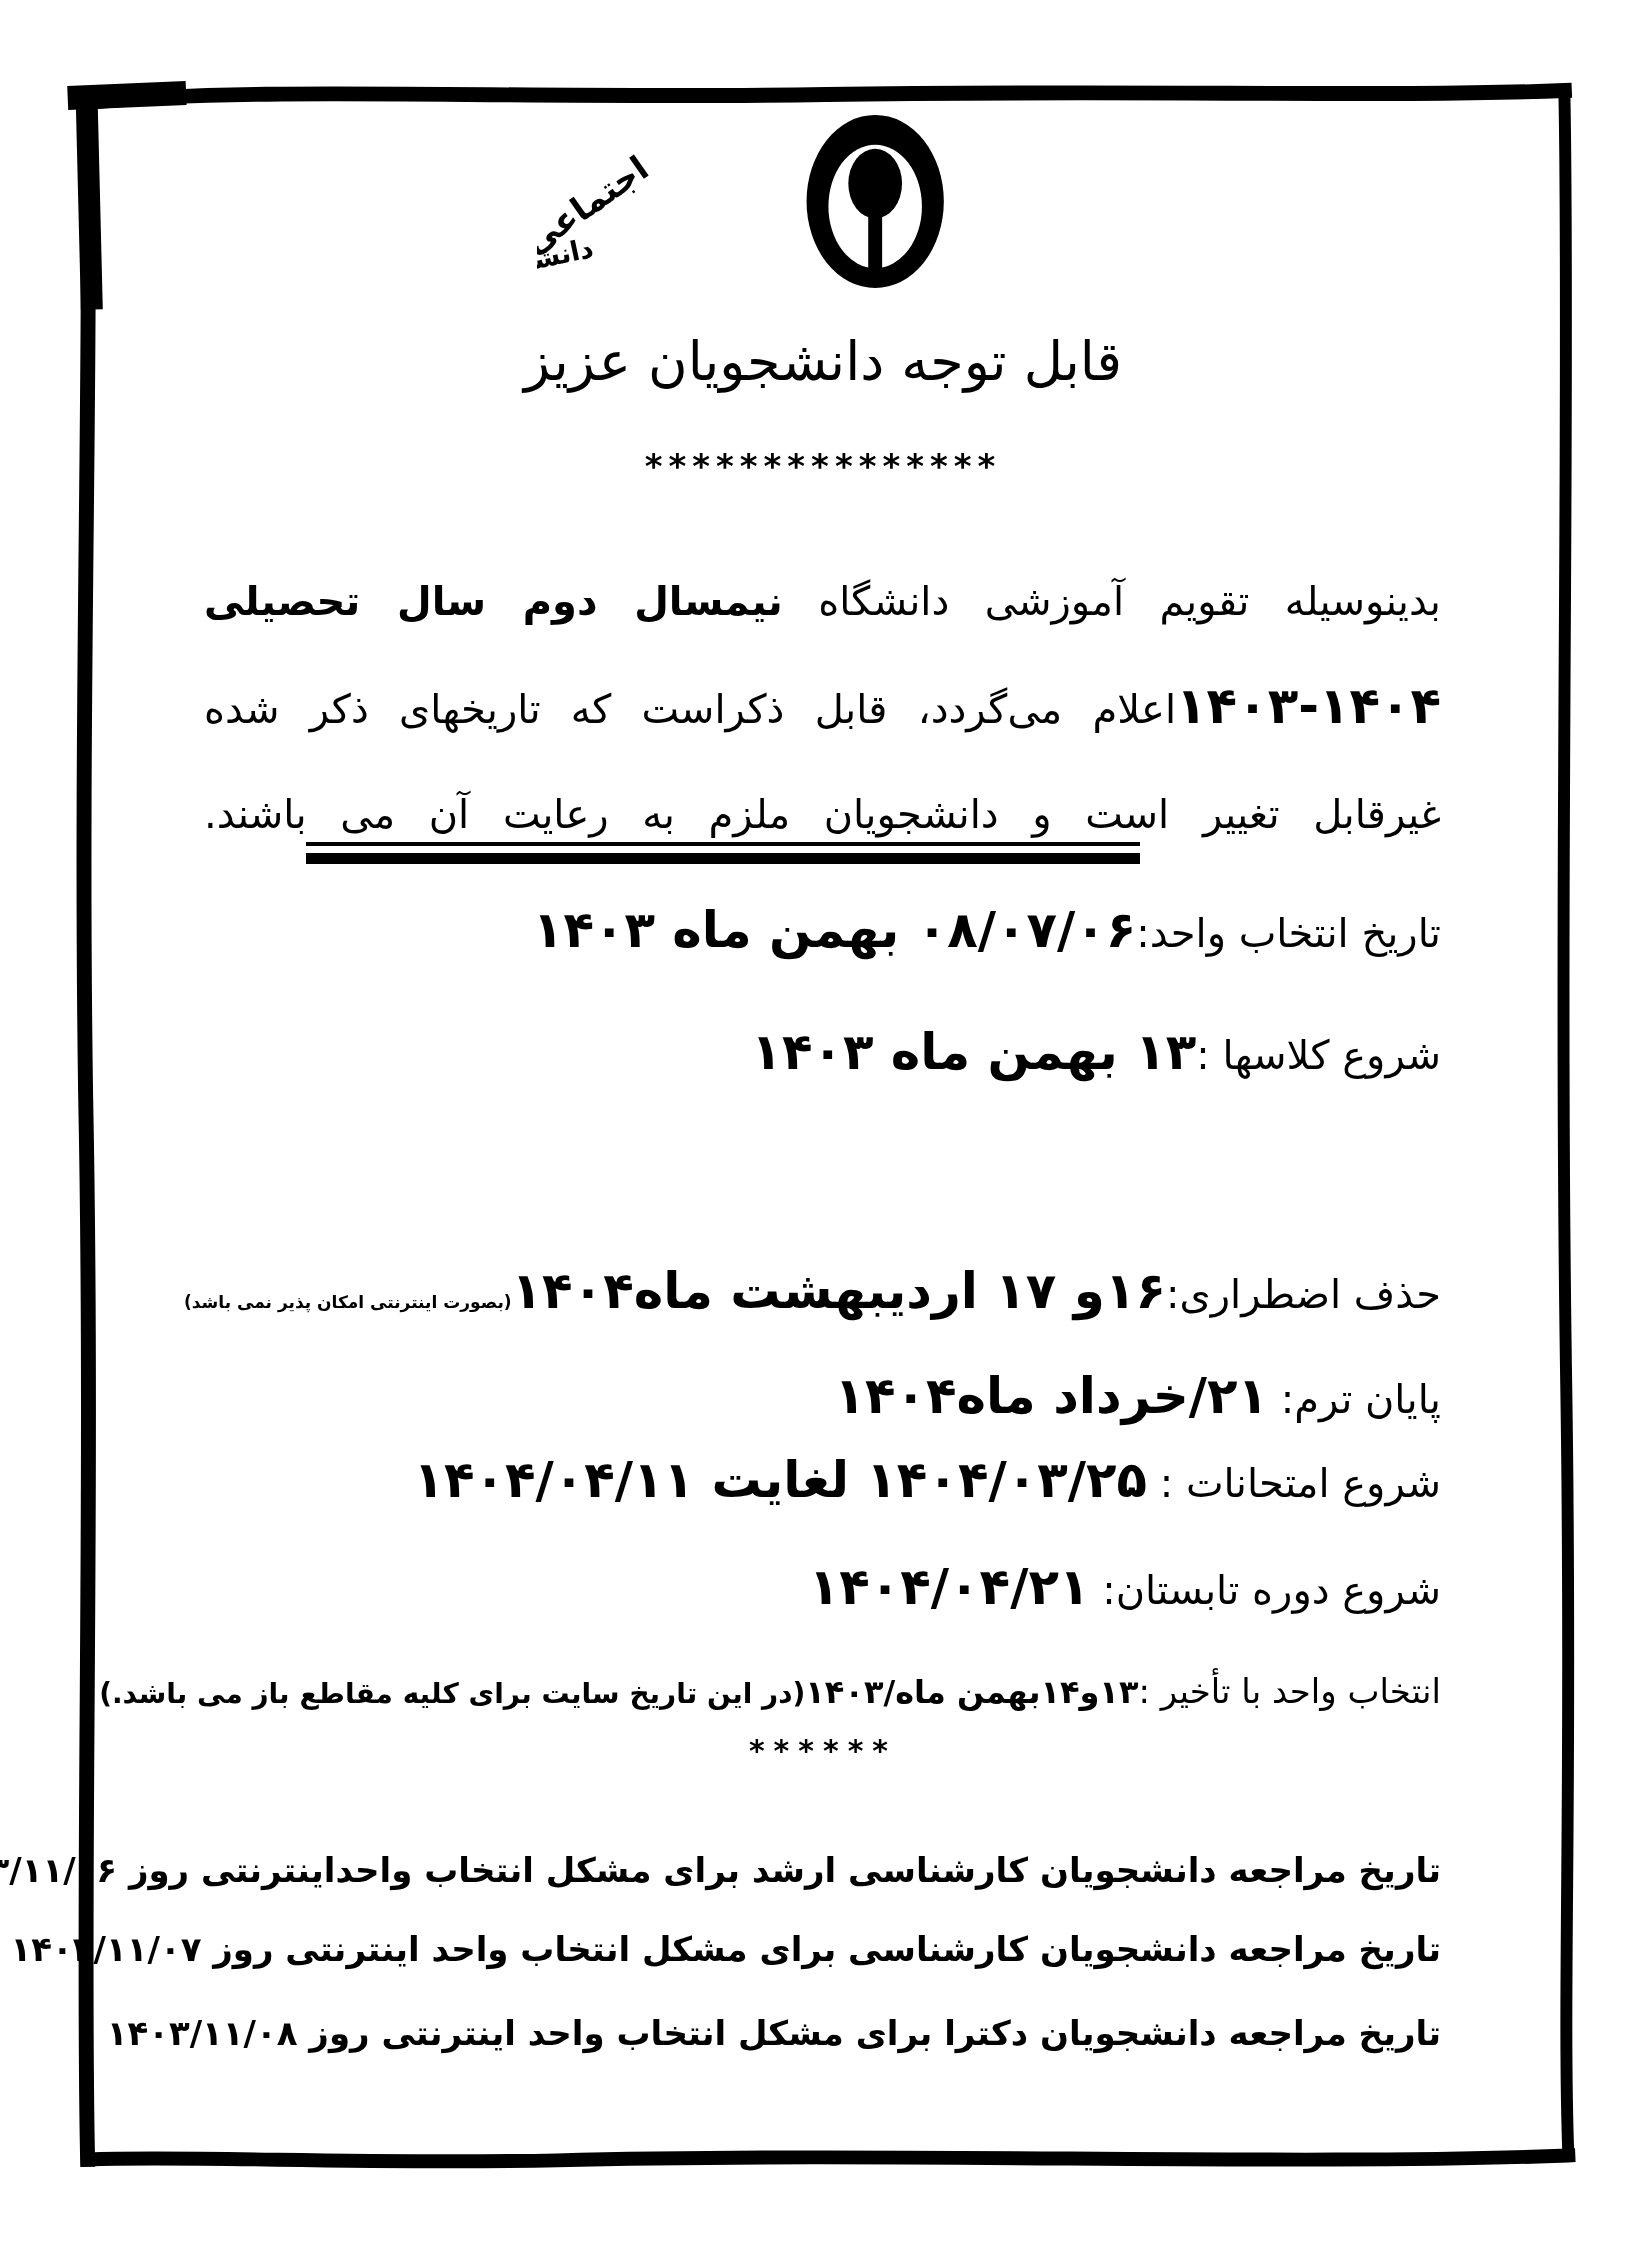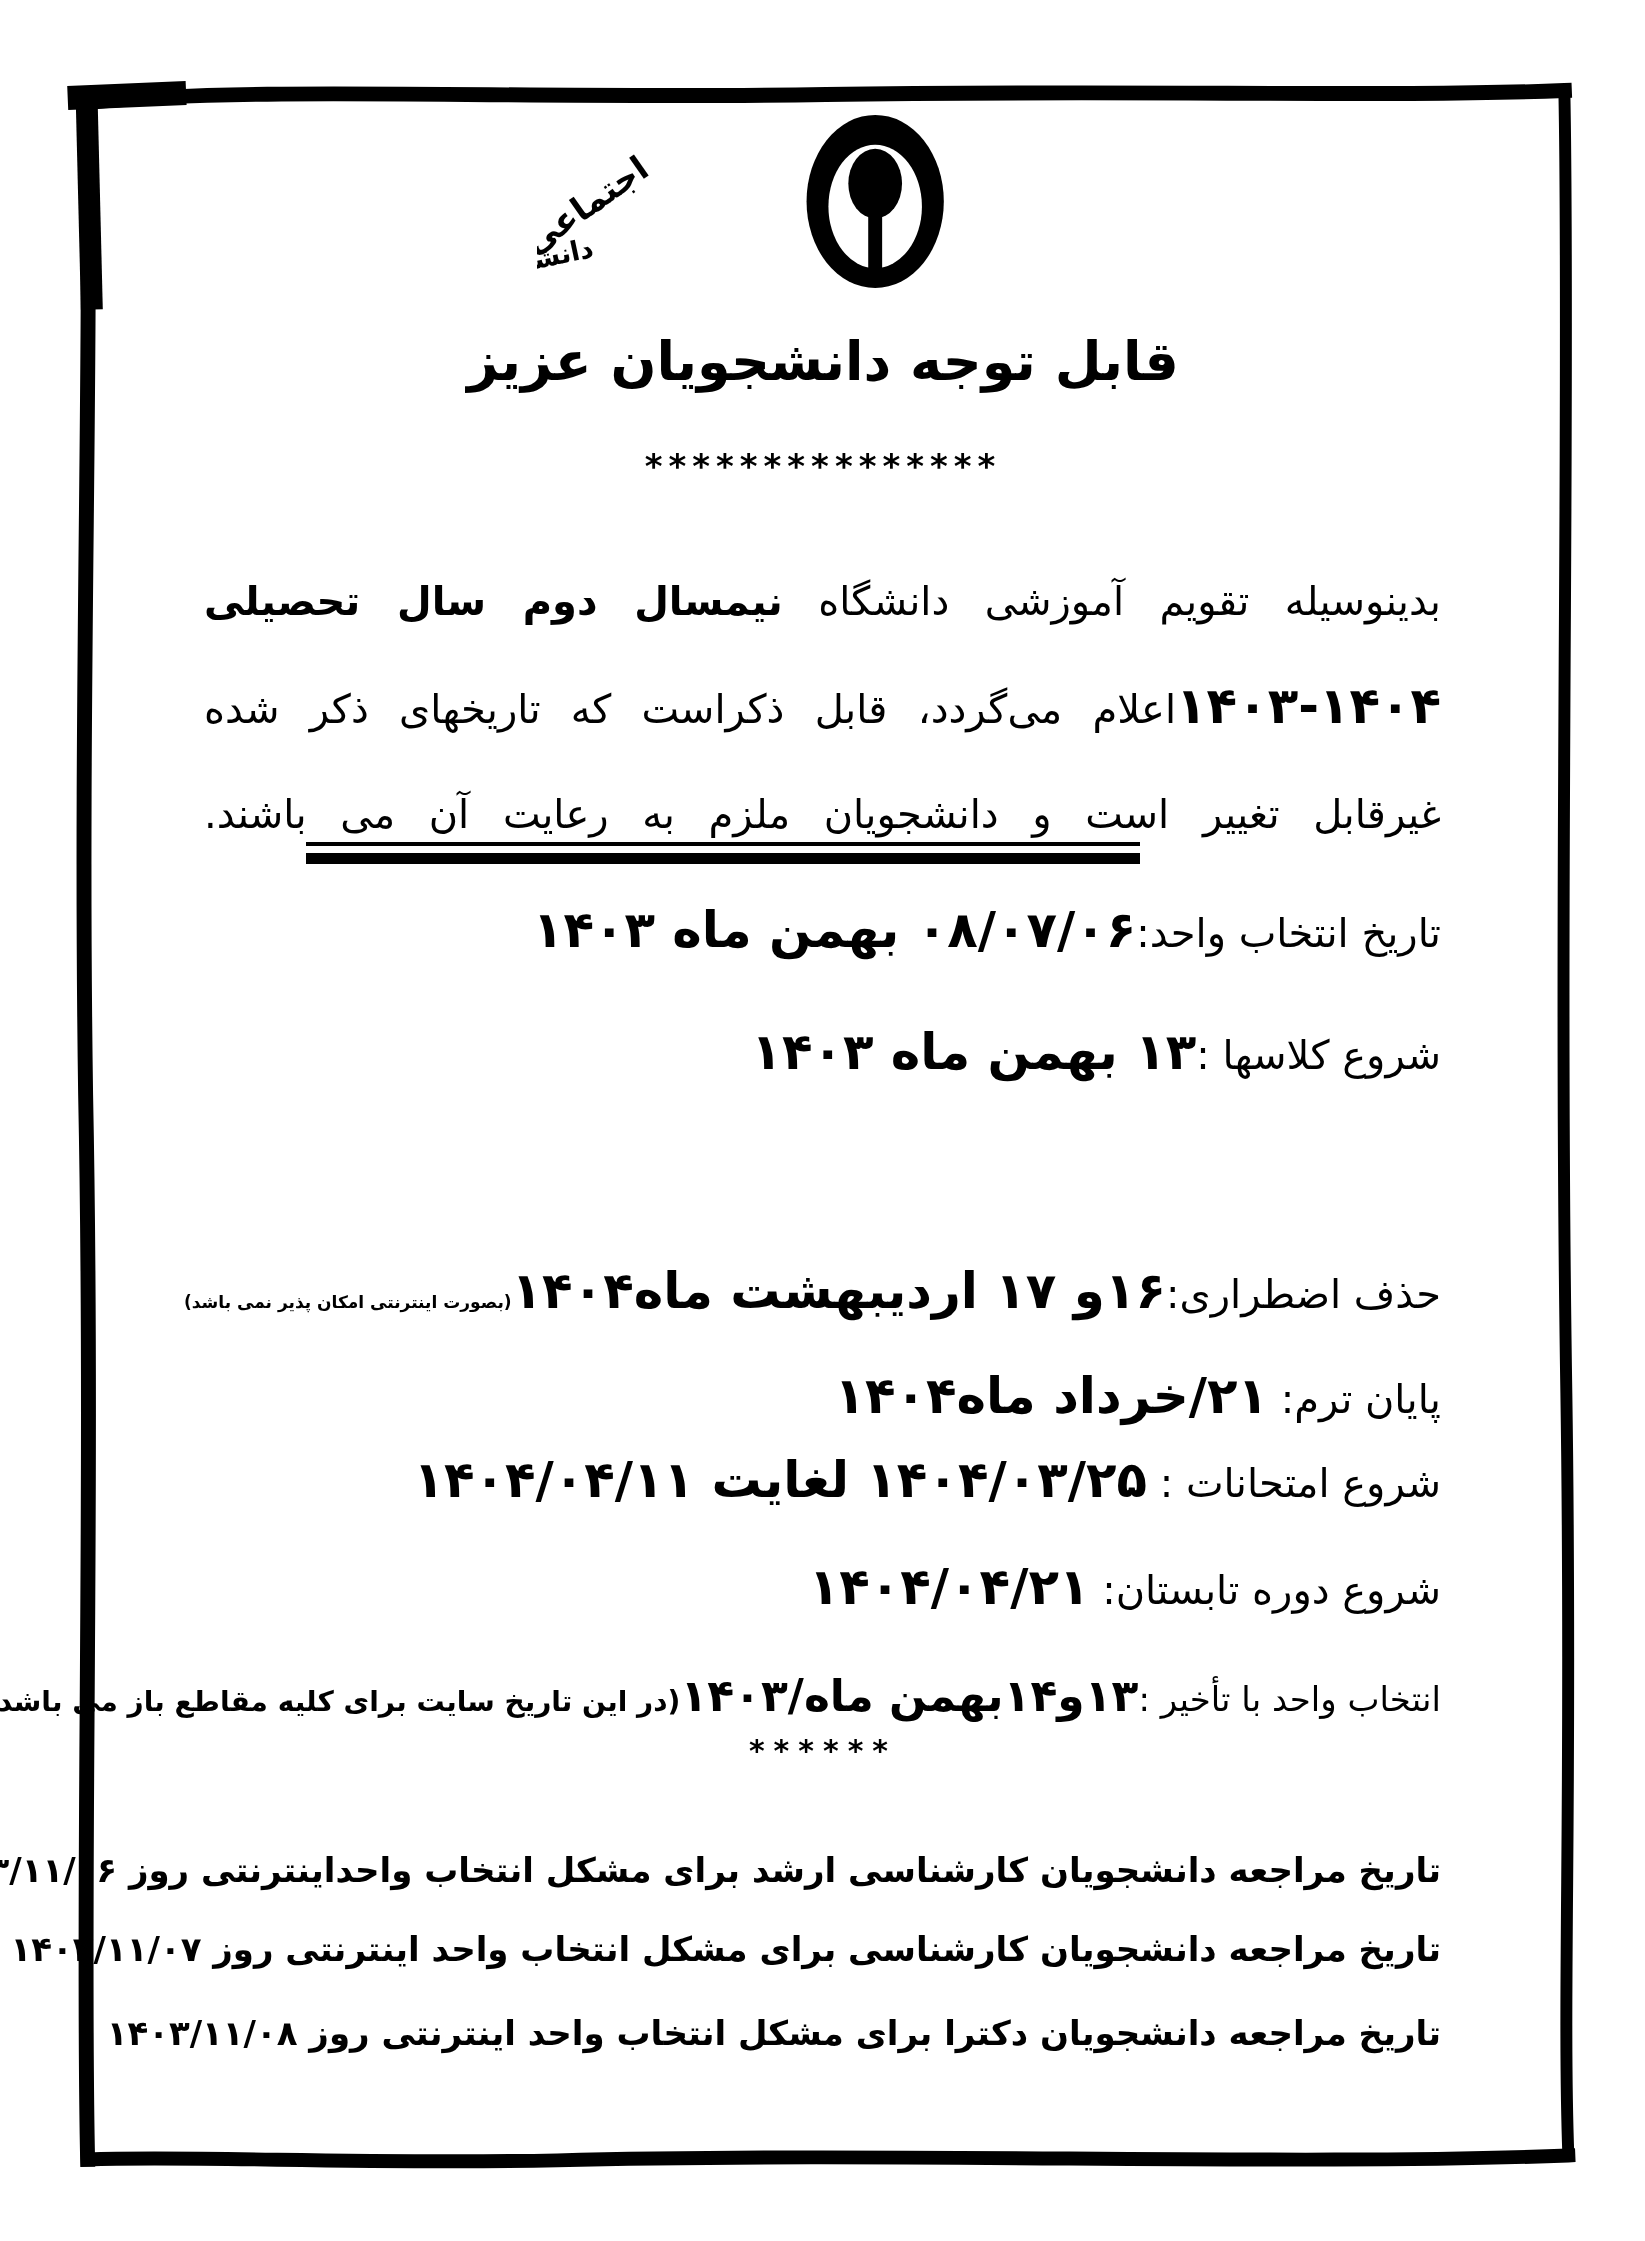--- a/index.html
+++ b/index.html
@@ -2,36 +2,36 @@
 <html lang="fa"><head>
 <meta charset="utf-8">
 <style>
   html,body{margin:0;padding:0;background:#ffffff;}
   body{width:1646px;height:2242px;position:relative;overflow:hidden;
        font-family:"DejaVu Sans",sans-serif;color:#000;}
   .poster{position:absolute;inset:0;}
   svg.frame{position:absolute;left:0;top:0;}
   .logo-svg{position:absolute;left:537px;top:72px;}
   .title{position:absolute;left:0;right:0;top:330px;text-align:center;direction:rtl;
-         font-size:54px;font-weight:bold;letter-spacing:1px;}
+         font-size:54px;font-weight:normal;letter-spacing:1px;}
   .stars-top{position:absolute;left:0;right:0;top:446px;text-align:center;
          font-size:34px;font-weight:bold;letter-spacing:6px;}
   .intro{position:absolute;right:205px;left:204px;top:509px;direction:rtl;
          text-align:justify;text-align-last:justify;font-size:40px;line-height:105px;}
   .intro b{font-weight:bold;}
   .num-ltr{direction:ltr;unicode-bidi:isolate;}
   .intro .year{font-weight:bold;font-size:50px;}
   .separator{position:absolute;left:306px;top:842px;width:834px;height:7px;
          border-top:4px solid #000;border-bottom:11px solid #000;}
   .row{position:absolute;right:205px;direction:rtl;white-space:nowrap;line-height:1;}
   .row .lbl{font-size:40px;margin-top:14px;}
   .row .val{font-size:50px;font-weight:bold;}
   .row .note{font-size:17px;font-weight:bold;}
   .row.small .lbl{font-size:34px;}
-  .row.small .val{font-size:44px;}
+  .row.small .val{font-size:32px;}
   .row.small .note{font-size:28px;}
   .stars-mid{position:absolute;left:0;right:0;top:1733px;text-align:center;
          font-size:30px;font-weight:bold;letter-spacing:9px;}
   .footnote{position:absolute;right:205px;direction:rtl;white-space:nowrap;
          font-size:34px;font-weight:bold;line-height:1;}
   .signature{position:absolute;left:214px;top:2072px;direction:rtl;
          font-size:38px;font-weight:bold;}
 </style>
 </head>
 <body>

